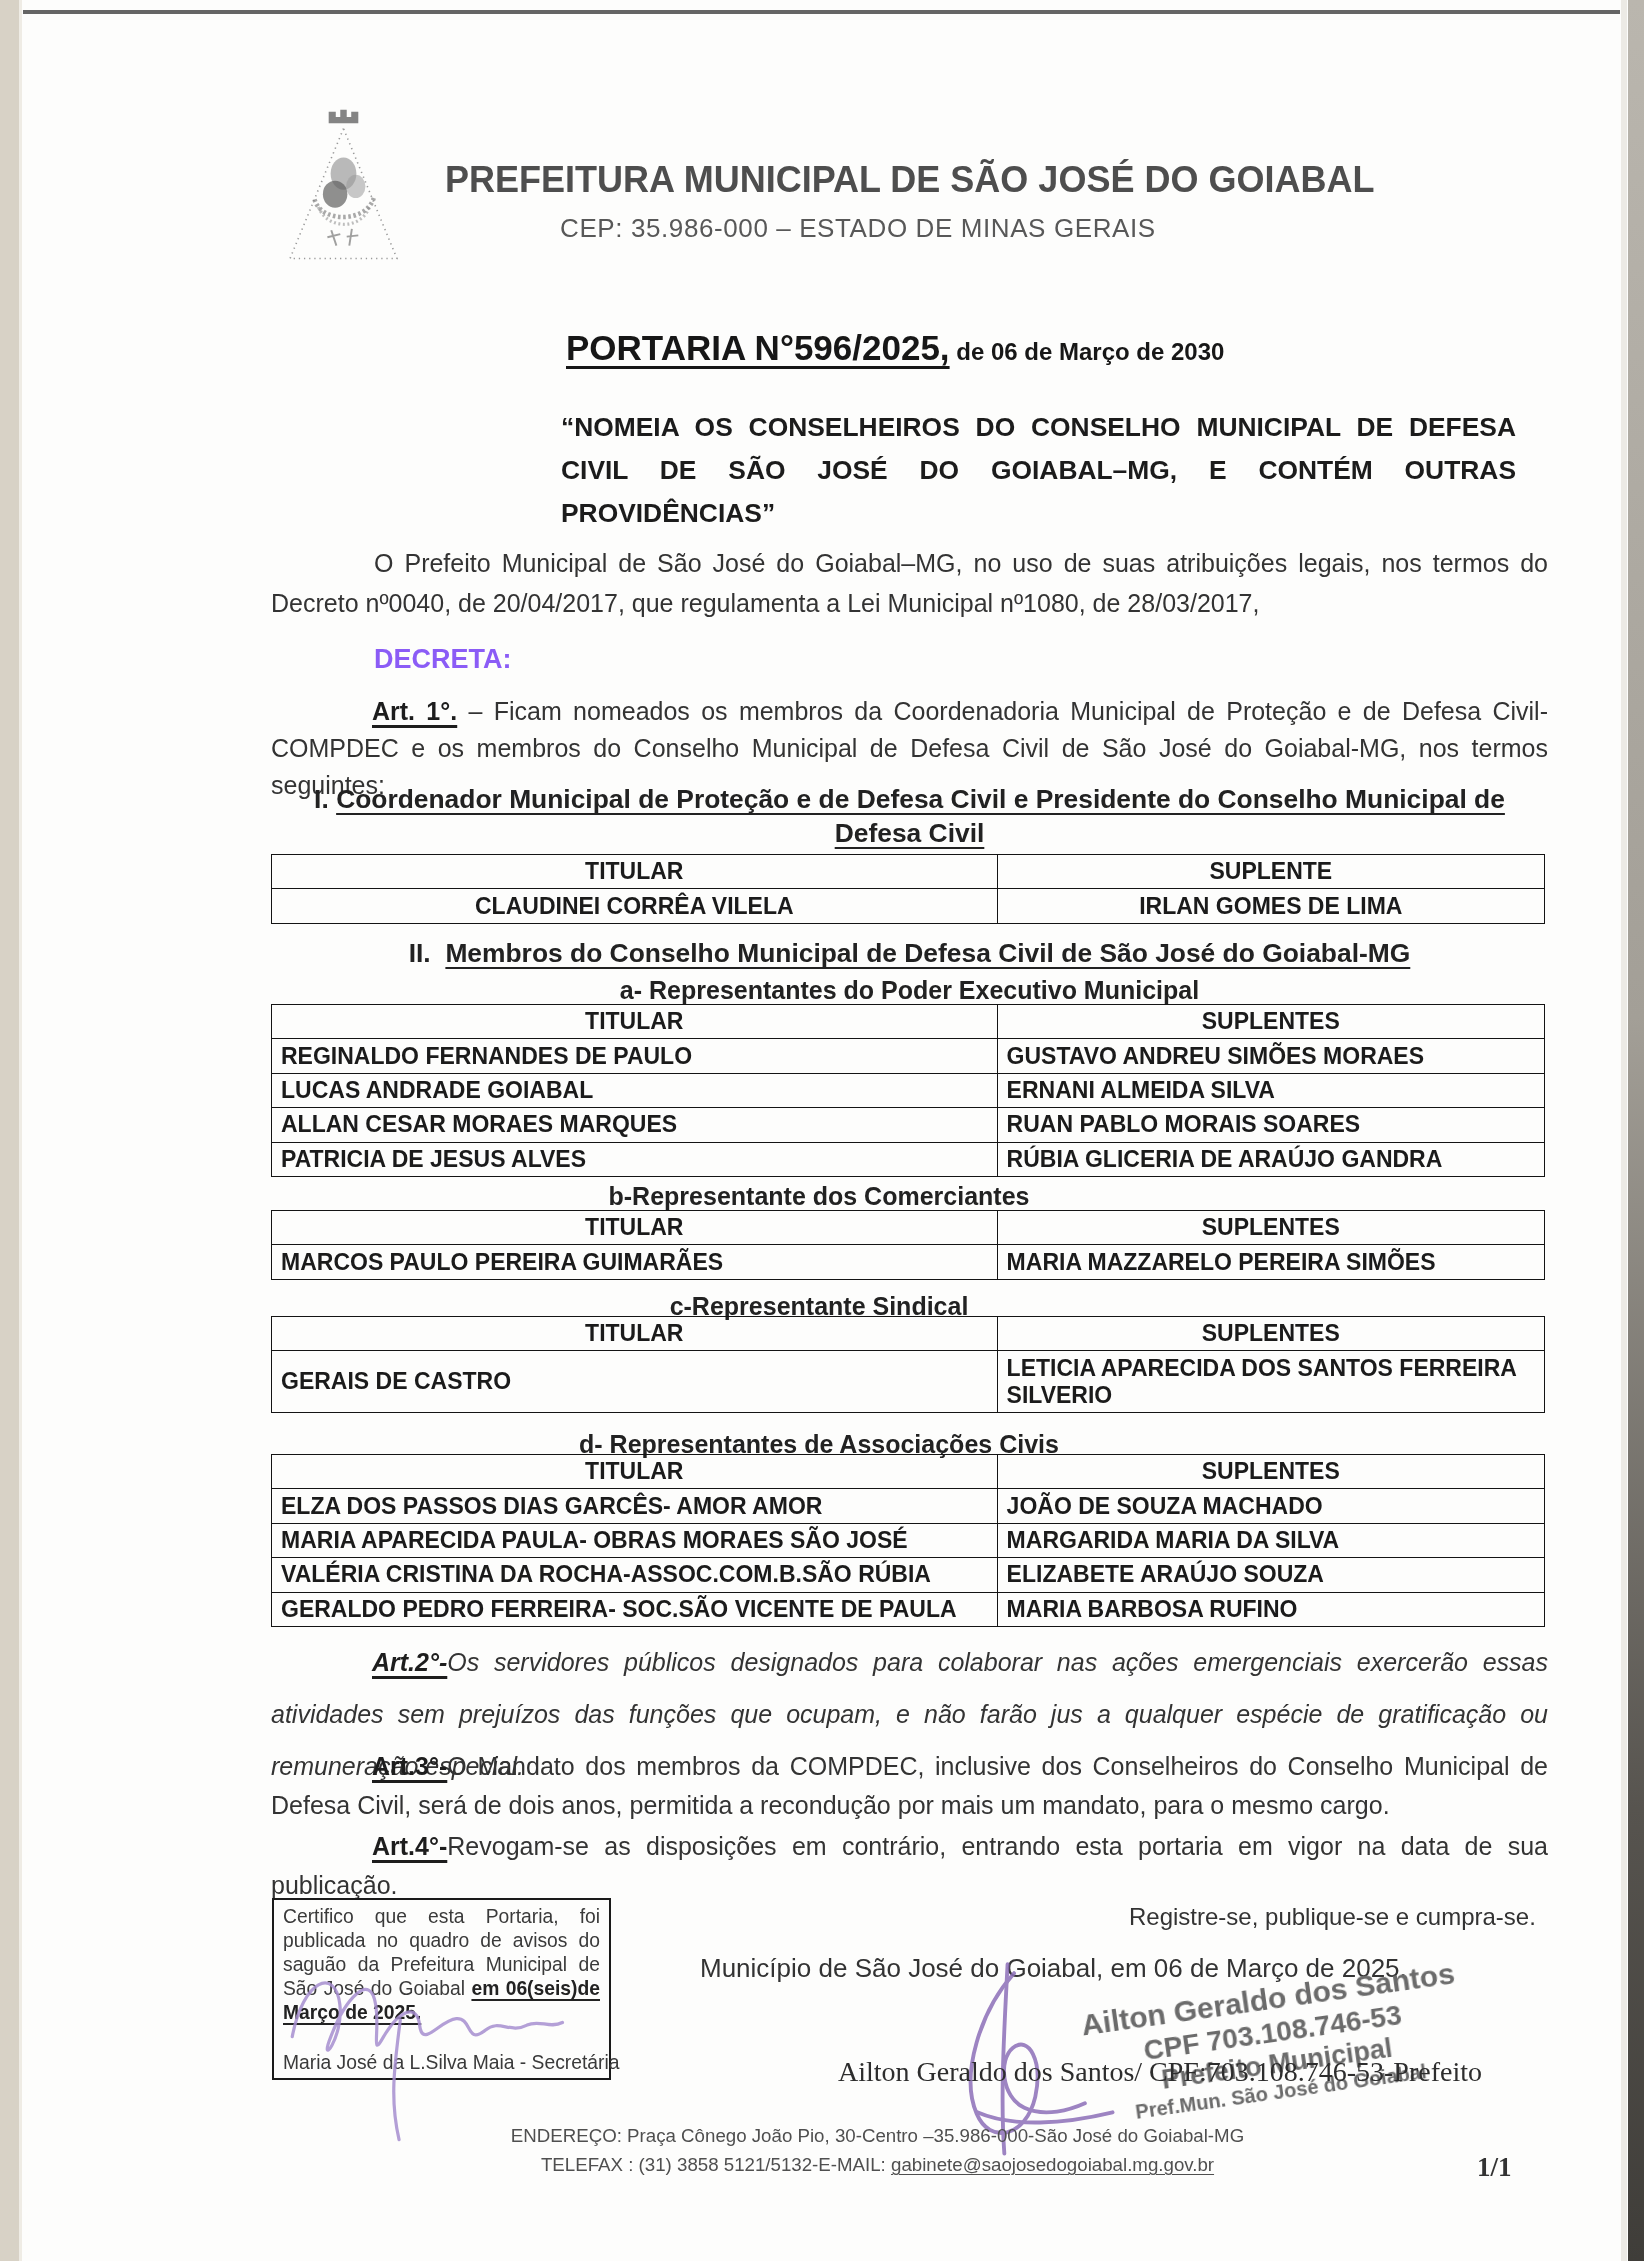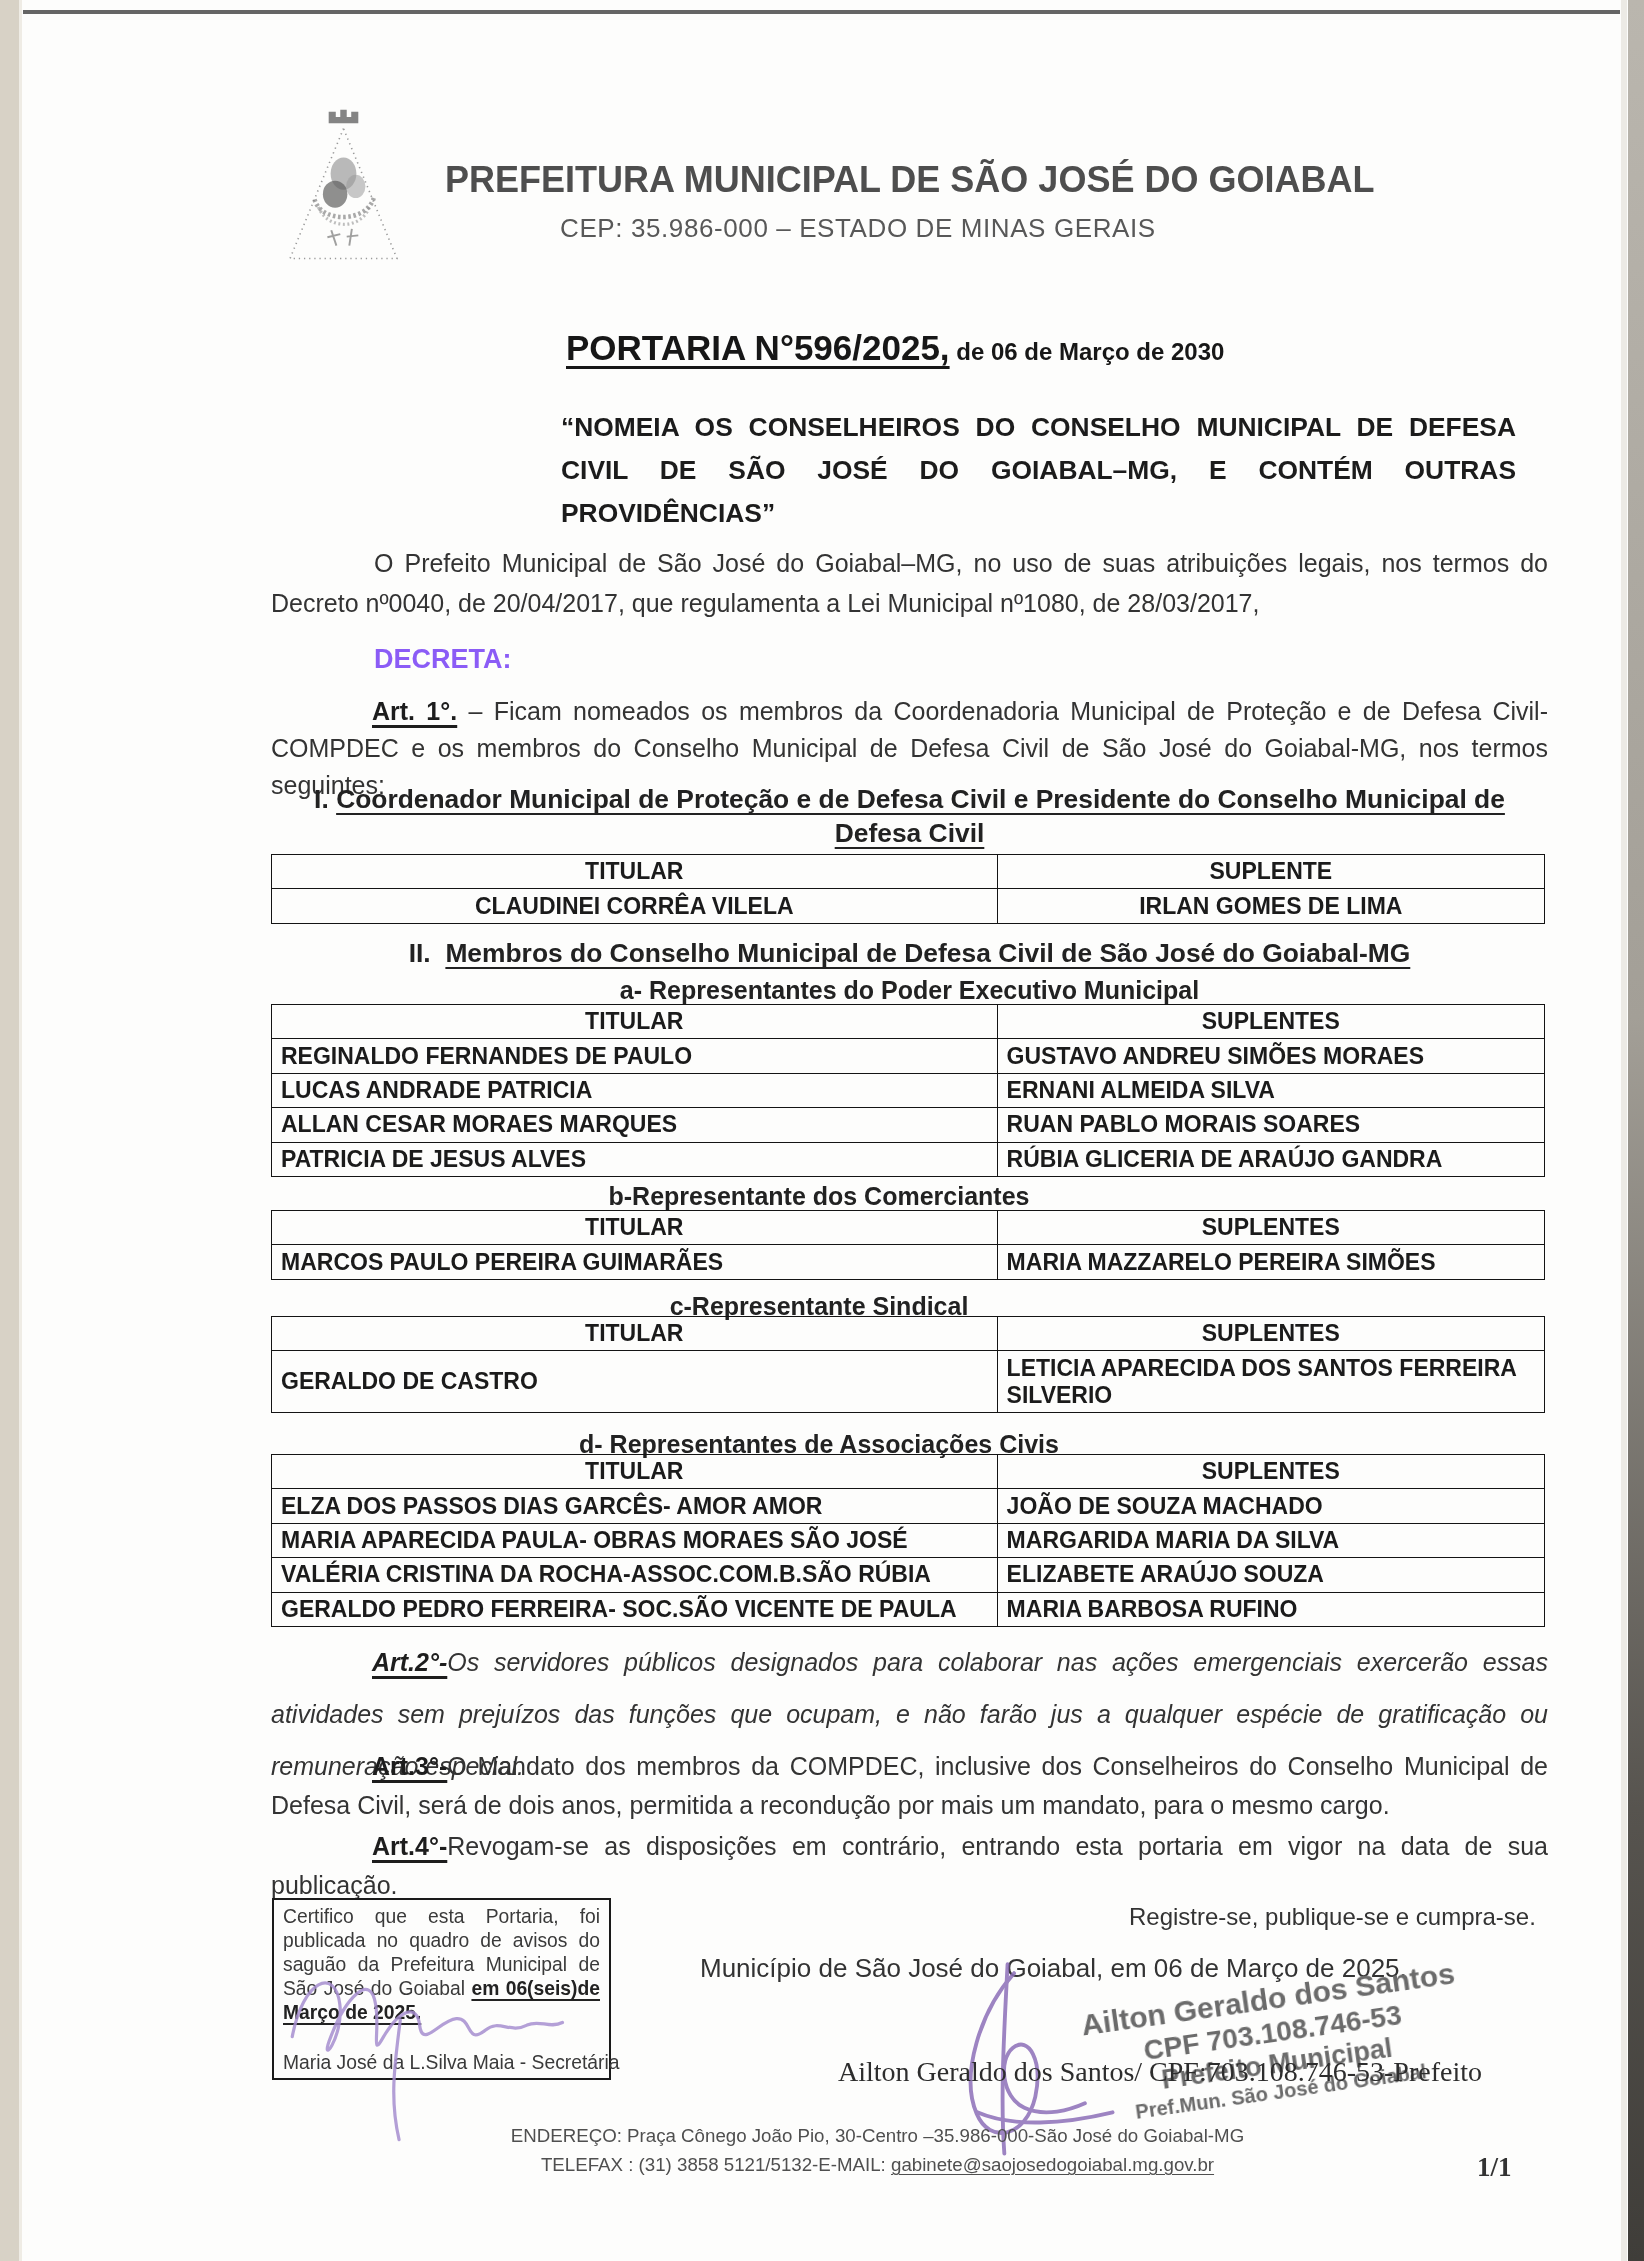--- a/index.html
+++ b/index.html
@@ -140,21 +140,21 @@
             <th>TITULAR</th>
             <th>SUPLENTES</th>
           </tr>
         </thead>
         <tbody>
           <tr>
             <td>REGINALDO FERNANDES DE PAULO</td>
             <td>GUSTAVO ANDREU SIMÕES MORAES</td>
           </tr>
           <tr>
-            <td>LUCAS ANDRADE PATRICIA</td>
+            <td>LUCAS ANDRADE GOIABAL</td>
             <td>ERNANI ALMEIDA SILVA</td>
           </tr>
           <tr>
             <td>ALLAN CESAR MORAES MARQUES</td>
             <td>RUAN PABLO MORAIS SOARES</td>
           </tr>
           <tr>
             <td>PATRICIA DE JESUS ALVES</td>
             <td>RÚBIA GLICERIA DE ARAÚJO GANDRA</td>
           </tr>
@@ -192,21 +192,21 @@
           <col class="col-suplente">
         </colgroup>
         <thead>
           <tr>
             <th>TITULAR</th>
             <th>SUPLENTES</th>
           </tr>
         </thead>
         <tbody>
           <tr>
-            <td>GERALDO DE CASTRO</td>
+            <td>GERAIS DE CASTRO</td>
             <td>LETICIA APARECIDA DOS SANTOS FERREIRA SILVERIO</td>
           </tr>
         </tbody>
       </table>
   </div>
 
   <div class="abs sub-head" style="left:271px;top:1430px;width:1096px;">d- Representantes de Associações Civis</div>
   <div class="abs" style="left:271px;top:1454px;">
     <table class="doc-table">
         <colgroup>

